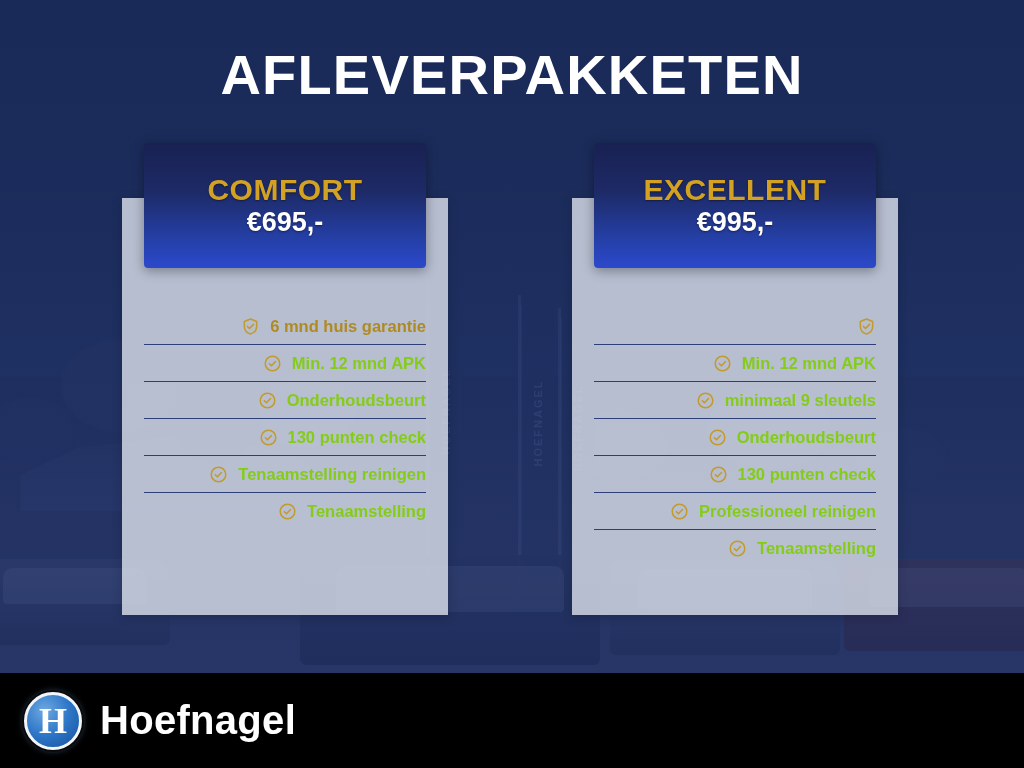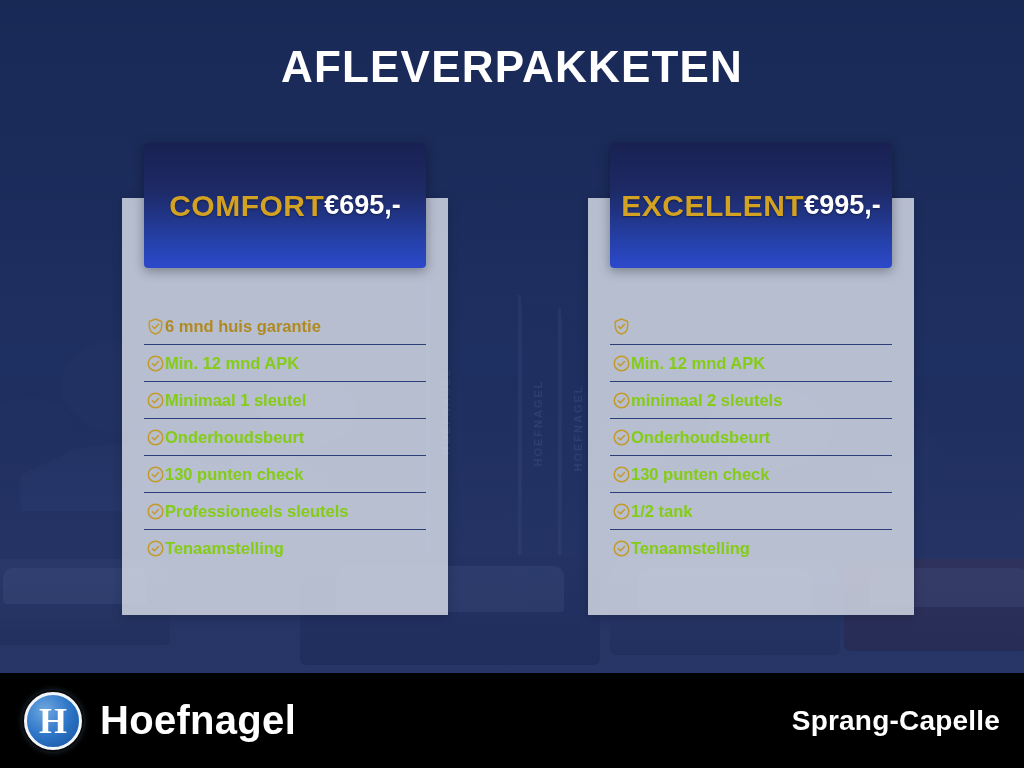--- a/index.html
+++ b/index.html
@@ -73,56 +73,57 @@
     background:rgba(150,170,210,.22); border-radius:10px 10px 4px 4px;
   }
   .bg-tint {
     position:absolute; inset:0;
     background:linear-gradient(180deg, rgba(24,40,86,.80) 0%, rgba(26,42,90,.62) 45%, rgba(30,46,96,.55) 100%);
   }
 
   
   .title {
     position:absolute; top:42px; left:0; right:0; text-align:center;
-    font-size:44px; font-weight:bold; color:#ffffff; letter-spacing:1.2px;
+    font-size:56px; font-weight:bold; color:#ffffff; letter-spacing:1.2px;
   }
 
   
   .card { position:absolute; top:198px; width:326px; height:417px; }
   .card.left  { left:122px; }
-  .card.right { left:572px;margin-left:16px; }
+  .card.right { left:572px; }
   .card-body {
     position:absolute; inset:0;
     background:rgba(221,226,236,.80);
     box-shadow:0 2px 10px rgba(0,0,0,.18);
   }
   .card-header {
     position:absolute; top:-55px; left:22px; width:282px; height:125px;
     background:linear-gradient(180deg,#192152 0%,#1d2a66 38%,#2540a8 78%,#2c49cc 100%);
     border-radius:4px;
     box-shadow:0 3px 12px rgba(0,0,0,.35);
-    display:flex; flex-direction:row; align-items:center; justify-content:center;
+    display:flex; flex-direction:column; align-items:center; justify-content:center;
     gap:0;
   }
   .pkg-name {
     font-size:30px; font-weight:bold; color:#d3a222; letter-spacing:.5px;
     text-shadow:0 1px 2px rgba(0,0,0,.4);
   }
   .pkg-price {
     font-size:27px; font-weight:bold; color:#ffffff;
     text-shadow:0 1px 2px rgba(0,0,0,.4);
     text-align:right;
   }
 
   .feature-list { position:absolute; left:22px; right:22px; top:110px; }
   .feature {
-    display:flex; align-items:center; 
+    display:flex; align-items:center; gap:10px;
     height:37px;
     border-bottom:1.5px solid #2c3f78;
     padding-left:2px;
+    justify-content:flex-end;
   }
   .feature:last-child { border-bottom:none; }
   .feature .label {
     font-size:16.5px; font-weight:bold; color:#84cc16; white-space:nowrap;
   }
   .feature.highlight .label { color:#b08a21; }
   .ico { width:19px; height:19px; flex:0 0 19px; display:block; }
   .ico svg { width:100%; height:100%; display:block; }
 
   
@@ -213,48 +214,39 @@
         </span>
         <span class="label">Min. 12 mnd APK</span>
       </div>
       <div class="feature">
         <span class="ico">
           <svg viewBox="0 0 24 24" fill="none" stroke="#c39a2c" stroke-width="1.9" stroke-linecap="round" stroke-linejoin="round">
             <circle cx="12" cy="12" r="9.2"></circle>
             <path d="M8 12.2l2.7 2.7 5.1-5.4"></path>
           </svg>
         </span>
-        <span class="label">Minimaal 1 sleutel</span>
-      </div>
-      <div class="feature">
-        <span class="ico">
-          <svg viewBox="0 0 24 24" fill="none" stroke="#c39a2c" stroke-width="1.9" stroke-linecap="round" stroke-linejoin="round">
-            <circle cx="12" cy="12" r="9.2"></circle>
-            <path d="M8 12.2l2.7 2.7 5.1-5.4"></path>
-          </svg>
-        </span>
         <span class="label">Onderhoudsbeurt</span>
       </div>
       <div class="feature">
         <span class="ico">
           <svg viewBox="0 0 24 24" fill="none" stroke="#c39a2c" stroke-width="1.9" stroke-linecap="round" stroke-linejoin="round">
             <circle cx="12" cy="12" r="9.2"></circle>
             <path d="M8 12.2l2.7 2.7 5.1-5.4"></path>
           </svg>
         </span>
         <span class="label">130 punten check</span>
       </div>
       <div class="feature">
         <span class="ico">
           <svg viewBox="0 0 24 24" fill="none" stroke="#c39a2c" stroke-width="1.9" stroke-linecap="round" stroke-linejoin="round">
             <circle cx="12" cy="12" r="9.2"></circle>
             <path d="M8 12.2l2.7 2.7 5.1-5.4"></path>
           </svg>
         </span>
-        <span class="label">Professioneels sleutels</span>
+        <span class="label">Tenaamstelling reinigen</span>
       </div>
       <div class="feature">
         <span class="ico">
           <svg viewBox="0 0 24 24" fill="none" stroke="#c39a2c" stroke-width="1.9" stroke-linecap="round" stroke-linejoin="round">
             <circle cx="12" cy="12" r="9.2"></circle>
             <path d="M8 12.2l2.7 2.7 5.1-5.4"></path>
           </svg>
         </span>
         <span class="label">Tenaamstelling</span>
       </div>
@@ -285,21 +277,21 @@
         </span>
         <span class="label">Min. 12 mnd APK</span>
       </div>
       <div class="feature">
         <span class="ico">
           <svg viewBox="0 0 24 24" fill="none" stroke="#c39a2c" stroke-width="1.9" stroke-linecap="round" stroke-linejoin="round">
             <circle cx="12" cy="12" r="9.2"></circle>
             <path d="M8 12.2l2.7 2.7 5.1-5.4"></path>
           </svg>
         </span>
-        <span class="label">minimaal 2 sleutels</span>
+        <span class="label">minimaal 9 sleutels</span>
       </div>
       <div class="feature">
         <span class="ico">
           <svg viewBox="0 0 24 24" fill="none" stroke="#c39a2c" stroke-width="1.9" stroke-linecap="round" stroke-linejoin="round">
             <circle cx="12" cy="12" r="9.2"></circle>
             <path d="M8 12.2l2.7 2.7 5.1-5.4"></path>
           </svg>
         </span>
         <span class="label">Onderhoudsbeurt</span>
       </div>
@@ -312,35 +304,34 @@
         </span>
         <span class="label">130 punten check</span>
       </div>
       <div class="feature">
         <span class="ico">
           <svg viewBox="0 0 24 24" fill="none" stroke="#c39a2c" stroke-width="1.9" stroke-linecap="round" stroke-linejoin="round">
             <circle cx="12" cy="12" r="9.2"></circle>
             <path d="M8 12.2l2.7 2.7 5.1-5.4"></path>
           </svg>
         </span>
-        <span class="label">1/2 tank</span>
+        <span class="label">Professioneel reinigen</span>
       </div>
       <div class="feature">
         <span class="ico">
           <svg viewBox="0 0 24 24" fill="none" stroke="#c39a2c" stroke-width="1.9" stroke-linecap="round" stroke-linejoin="round">
             <circle cx="12" cy="12" r="9.2"></circle>
             <path d="M8 12.2l2.7 2.7 5.1-5.4"></path>
           </svg>
         </span>
         <span class="label">Tenaamstelling</span>
       </div>
     </div>
 </div>
 
 <div class="footer">
   <div class="brand">
     <div class="logo">
       <span class="mono">H</span>
     </div>
     <div class="brand-name">Hoefnagel</div>
   </div>
-  <div class="footer-right">Sprang-Capelle</div>
 </div>
 
 </body></html>

